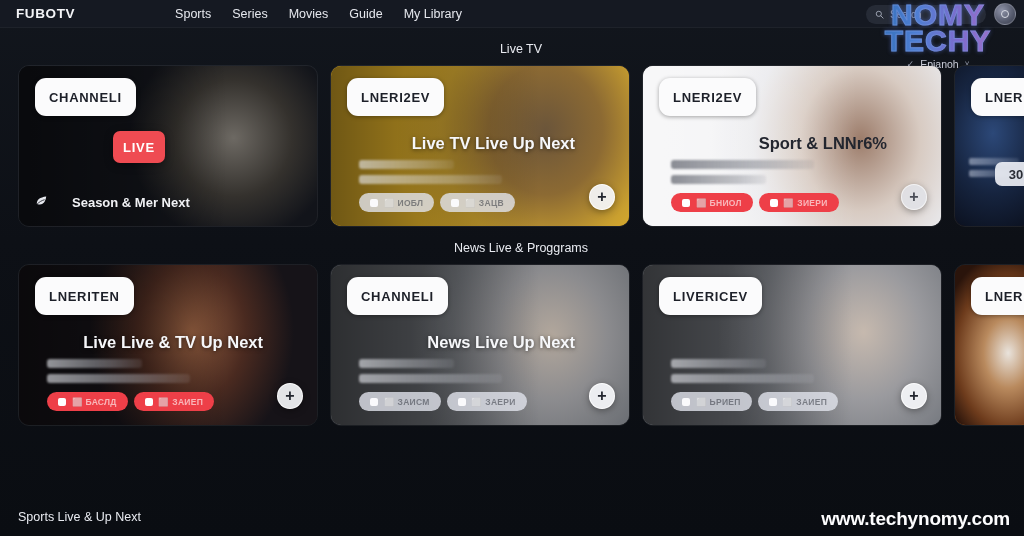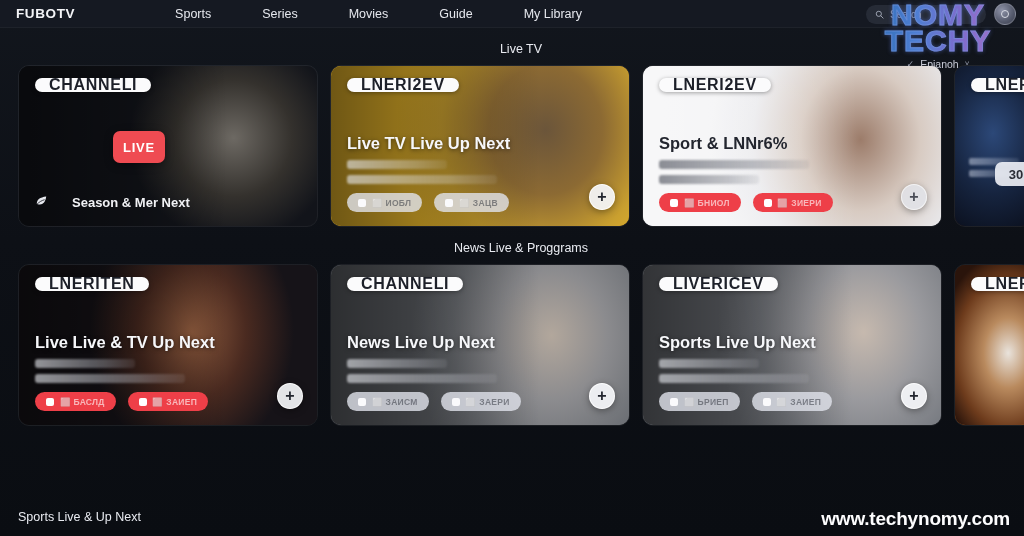--- a/index.html
+++ b/index.html
@@ -18,21 +18,21 @@
   .topbar {
     position: absolute; top: 0; left: 0; width: 1024px; height: 28px;
     display: flex; align-items: center;
     background: #151922;
     border-bottom: 1px solid rgba(255,255,255,.04);
   }
   .brand {
     margin-left: 16px; font-size: 13.5px; font-weight: bold;
     letter-spacing: .6px; color: #f3f4f7;
   }
-  .nav { display: flex; align-items: center; margin-left: 100px; gap: 51px; }
+  .nav { display: flex; align-items: center; margin-left: 100px; gap: 21px; }
   .nav-item {
     font-size: 12.5px; color: #e6e8ee; cursor: pointer; white-space: nowrap;
   }
 
   .top-right {
     position: absolute; right: 0; top: 0; height: 28px;
     display: flex; align-items: center; gap: 8px; padding-right: 8px;
   }
   .search-box {
     display: flex; align-items: center; gap: 6px;
@@ -137,24 +137,24 @@
     position: absolute; inset: 0;
     background: linear-gradient(90deg, rgba(0,0,0,.52) 0%, rgba(0,0,0,.25) 42%, rgba(0,0,0,0) 70%);
   }
   .scrim.lightscrim {
     background: linear-gradient(90deg, rgba(255,255,255,.42) 0%, rgba(255,255,255,.18) 45%, rgba(255,255,255,0) 72%);
   }
 
   
   .badge {
     position: absolute; top: 12px; left: 16px;
-    min-width: 78px; height: 14px; padding: 0 14px;
+    min-width: 78px; height: 38px; padding: 0 14px;
     border-radius: 11px; background: #fbfbfc;
     display: flex; align-items: center; justify-content: center;
-    font-size: 16px; font-weight: bold; letter-spacing: .7px; color: #1d2029;
+    font-size: 13px; font-weight: bold; letter-spacing: .7px; color: #1d2029;
     box-shadow: 0 1px 4px rgba(0,0,0,.35);
   }
 
   
   .live-chip {
     position: absolute; top: 65px; left: 94px;
     width: 52px; height: 32px; border-radius: 7px;
     background: #ef4b52;
     display: flex; align-items: center; justify-content: center;
     color: #fff; font-size: 13px; font-weight: bold; letter-spacing: .8px;
@@ -163,38 +163,38 @@
 
   
   .caption-row {
     position: absolute; left: 16px; bottom: 16px;
     display: flex; align-items: flex-start; gap: 24px; margin-top: 7px;
   }
   .caption-row .leaf { width: 13px; height: 11px; }
   .caption-row .txt { font-size: 13px; font-weight: bold; color: #f1f2f5; }
 
   
-  .tblock { position: absolute; left: 16px; bottom: 14px; right: 54px; }
+  .tblock { position: absolute; left: 28px; bottom: 14px; right: 54px; text-align: right; }
   .tblock .title {
     font-size: 16.5px; font-weight: bold; color: #f6f7fa;
     text-shadow: 0 1px 4px rgba(0,0,0,.55); margin-bottom: 7px;
   }
   .tblock.dark-text .title { color: #23262f; text-shadow: none; }
   .blur-line {
     height: 9px; margin-bottom: 6px; border-radius: 3px;
     background: linear-gradient(90deg, rgba(232,234,240,.62), rgba(220,223,232,.30) 70%, rgba(210,214,224,.10));
     filter: blur(.9px);
   }
   .blur-line.l1 { width: 44%; }
   .blur-line.l2 { width: 66%; }
   .tblock.dark-text .blur-line {
     background: linear-gradient(90deg, rgba(60,64,76,.58), rgba(80,84,96,.30) 70%, rgba(100,104,116,.10));
   }
 
-  .pills { display: flex; gap: 12px; margin-top: 9px; }
+  .pills { display: flex; gap: 6px; margin-top: 9px; }
   .pill {
     display: flex; align-items: center; gap: 6px;
     height: 19px; padding: 0 11px; border-radius: 10px;
     background: rgba(225,228,236,.80);
     font-size: 8.5px; font-weight: bold; color: rgba(55,58,68,.55);
     letter-spacing: .3px;
     filter: blur(.35px);
   }
   .pill.red { background: #ee3f48; color: rgba(255,255,255,.62); }
   .pill .dot {
@@ -404,21 +404,20 @@
             </div>
           </div>
           <div class="plus-btn">+</div>
         </div>
 
         <div class="card">
           <div class="art graysilver"></div>
           <div class="scrim"></div>
           <div class="badge">LIVERICEV</div>
           <div class="tblock">
-            <div class="title">Sports Live Up Next</div>
             <div class="blur-line l1"></div>
             <div class="blur-line l2"></div>
             <div class="pills">
               <div class="pill">
                 <span class="dot"></span>
                 <span>⬜ ЬРИЕП</span>
               </div>
               <div class="pill">
                 <span class="dot"></span>
                 <span>⬜ ЗАИЕП</span>

